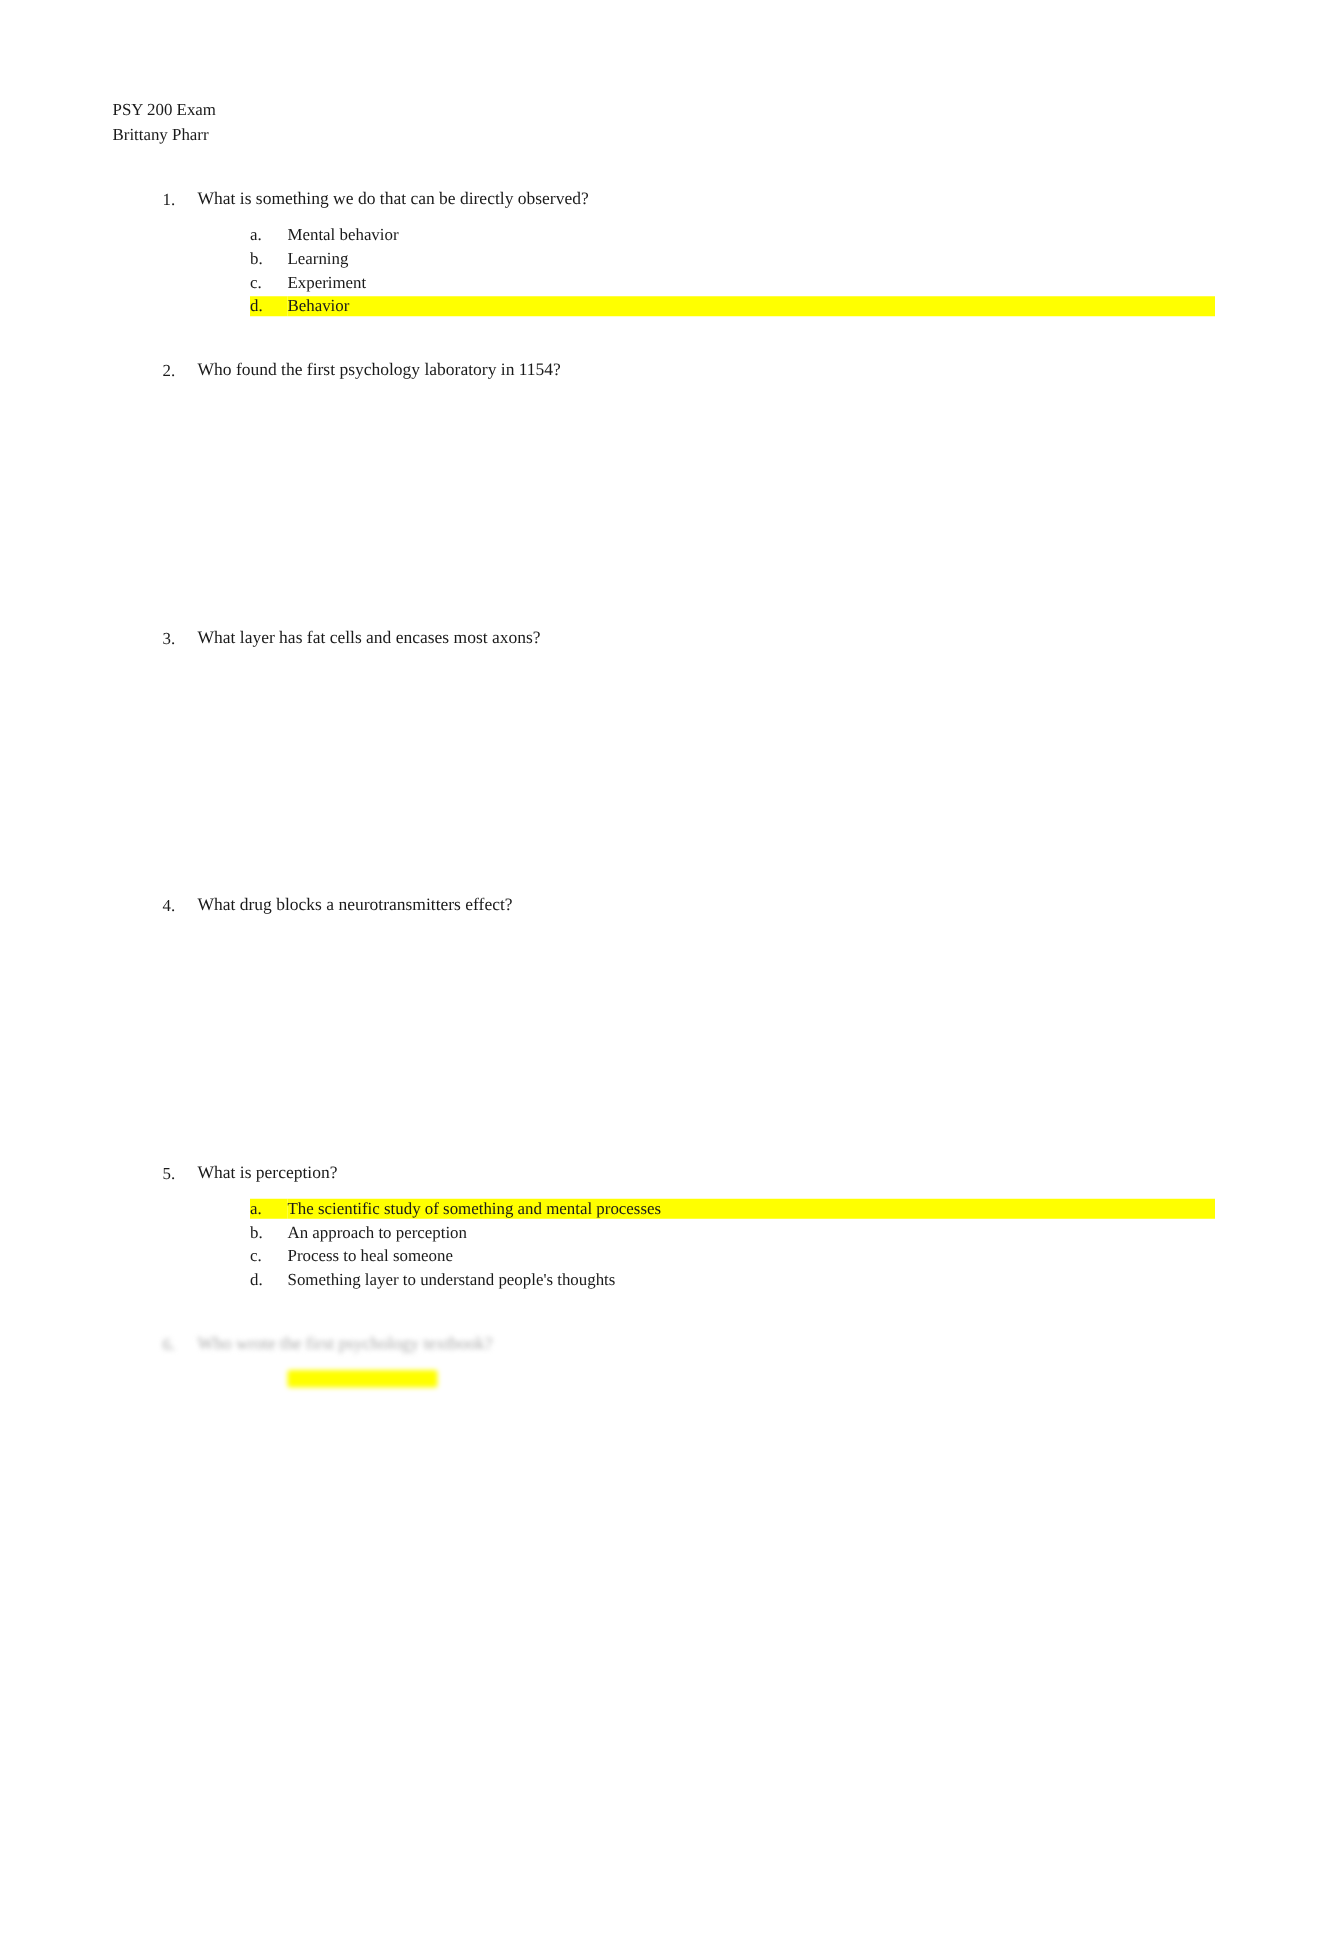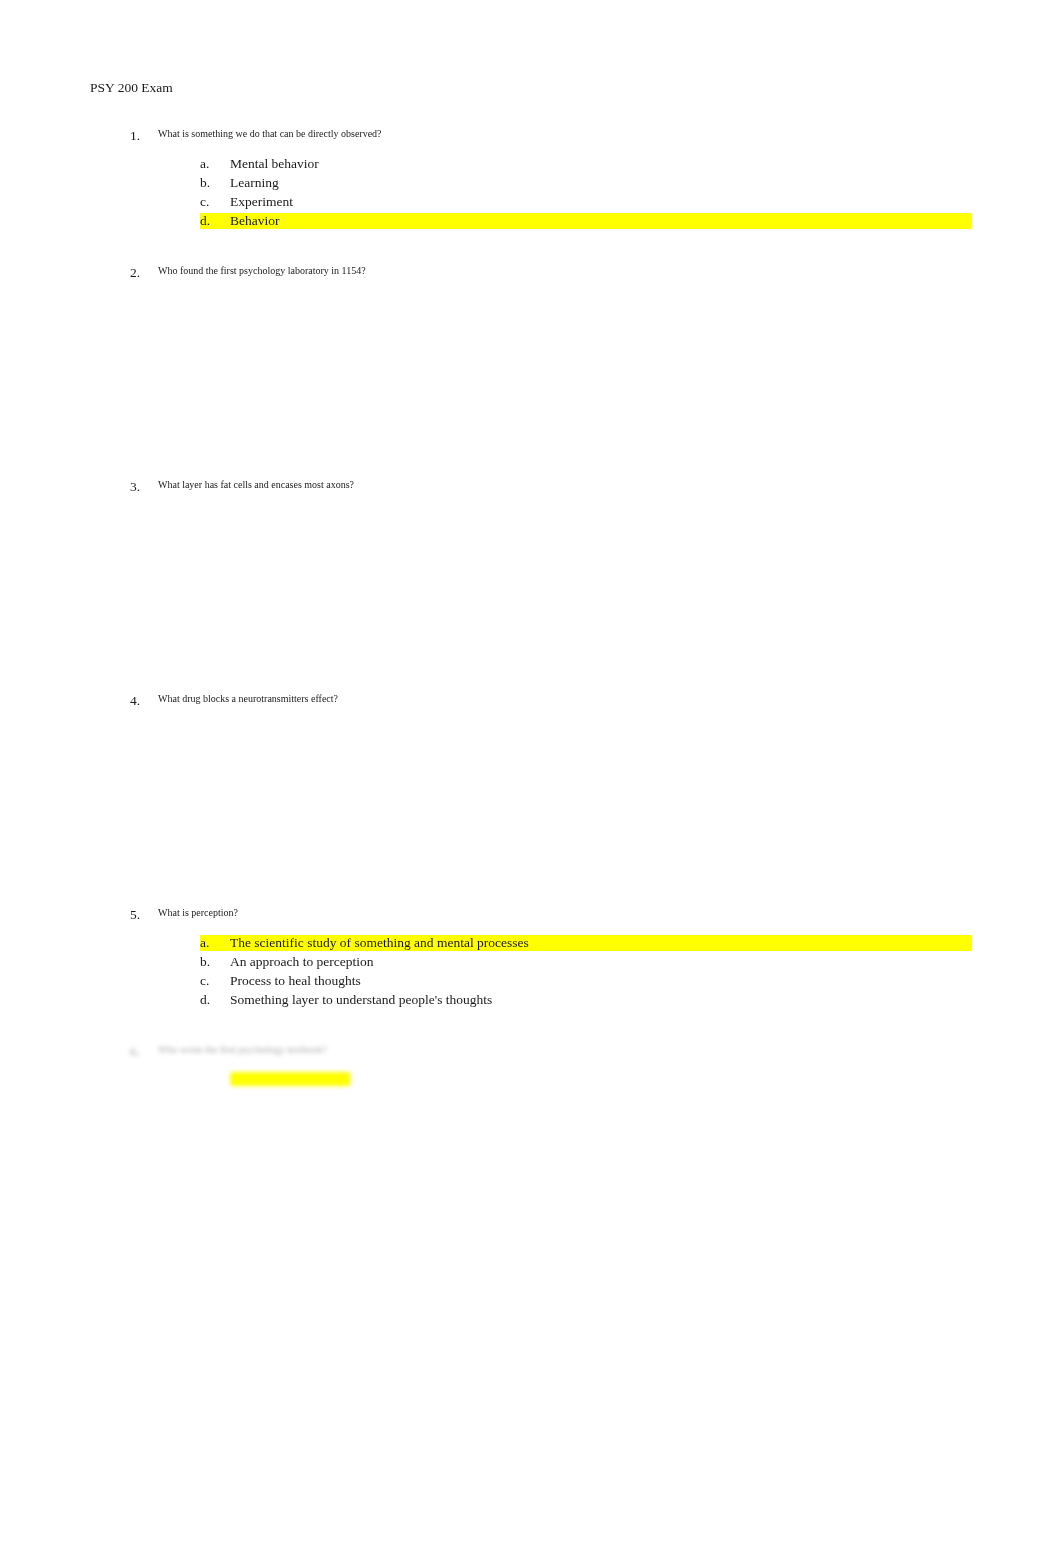--- a/index.html
+++ b/index.html
@@ -12,21 +12,21 @@
       background: #ffffff;
       font-family: 'Times New Roman', Times, serif;
       font-size: 14px;
       color: #1a1a1a;
       width: 1062px;
       min-height: 1556px;
       padding: 80px 90px 80px 90px;
     }
 
     .header-section {
-      margin-bottom: 32px;
+      margin-bottom: 16px;
     }
 
     .doc-title {
       font-size: 13.5px;
       margin-bottom: 4px;
     }
 
     .doc-author {
       font-size: 13.5px;
       margin-bottom: 36px;
@@ -45,21 +45,21 @@
       align-items: flex-start;
       margin-bottom: 12px;
     }
 
     .question-number {
       min-width: 28px;
       font-size: 13.5px;
     }
 
     .question-text {
-      font-size: 10px;
+      font-size: 14px;
       flex: 1;
     }
 
     .answer-choices {
       margin-left: 70px;
       margin-top: 6px;
     }
 
     .answer-choice {
       display: flex;
@@ -98,20 +98,21 @@
 
     .spacer-block-lg {
       min-height: 150px;
     }
   </style>
 </head>
 <body>
 
 <div class="header-section">
   <div class="doc-title">PSY 200 Exam</div>
+  <div class="doc-author">Brittany Pharr</div>
 </div>
 
 <div class="questions-section">
 
   <div class="question-block">
     <div class="question-row">
       <span class="question-number">1.</span>
       <span class="question-text">What is something we do that can be directly observed?</span>
     </div>
     <div class="answer-choices">
@@ -167,21 +168,21 @@
       <div class="answer-choice">
         <span class="choice-letter highlight-yellow">a.</span>
         <span class="choice-text highlight-yellow">The scientific study of something and mental processes</span>
       </div>
       <div class="answer-choice">
         <span class="choice-letter">b.</span>
         <span class="choice-text">An approach to perception</span>
       </div>
       <div class="answer-choice">
         <span class="choice-letter">c.</span>
-        <span class="choice-text">Process to heal thoughts</span>
+        <span class="choice-text">Process to heal someone</span>
       </div>
       <div class="answer-choice">
         <span class="choice-letter">d.</span>
         <span class="choice-text">Something layer to understand people's thoughts</span>
       </div>
     </div>
   </div>
 
   <div class="question-block">
     <div class="question-row">

